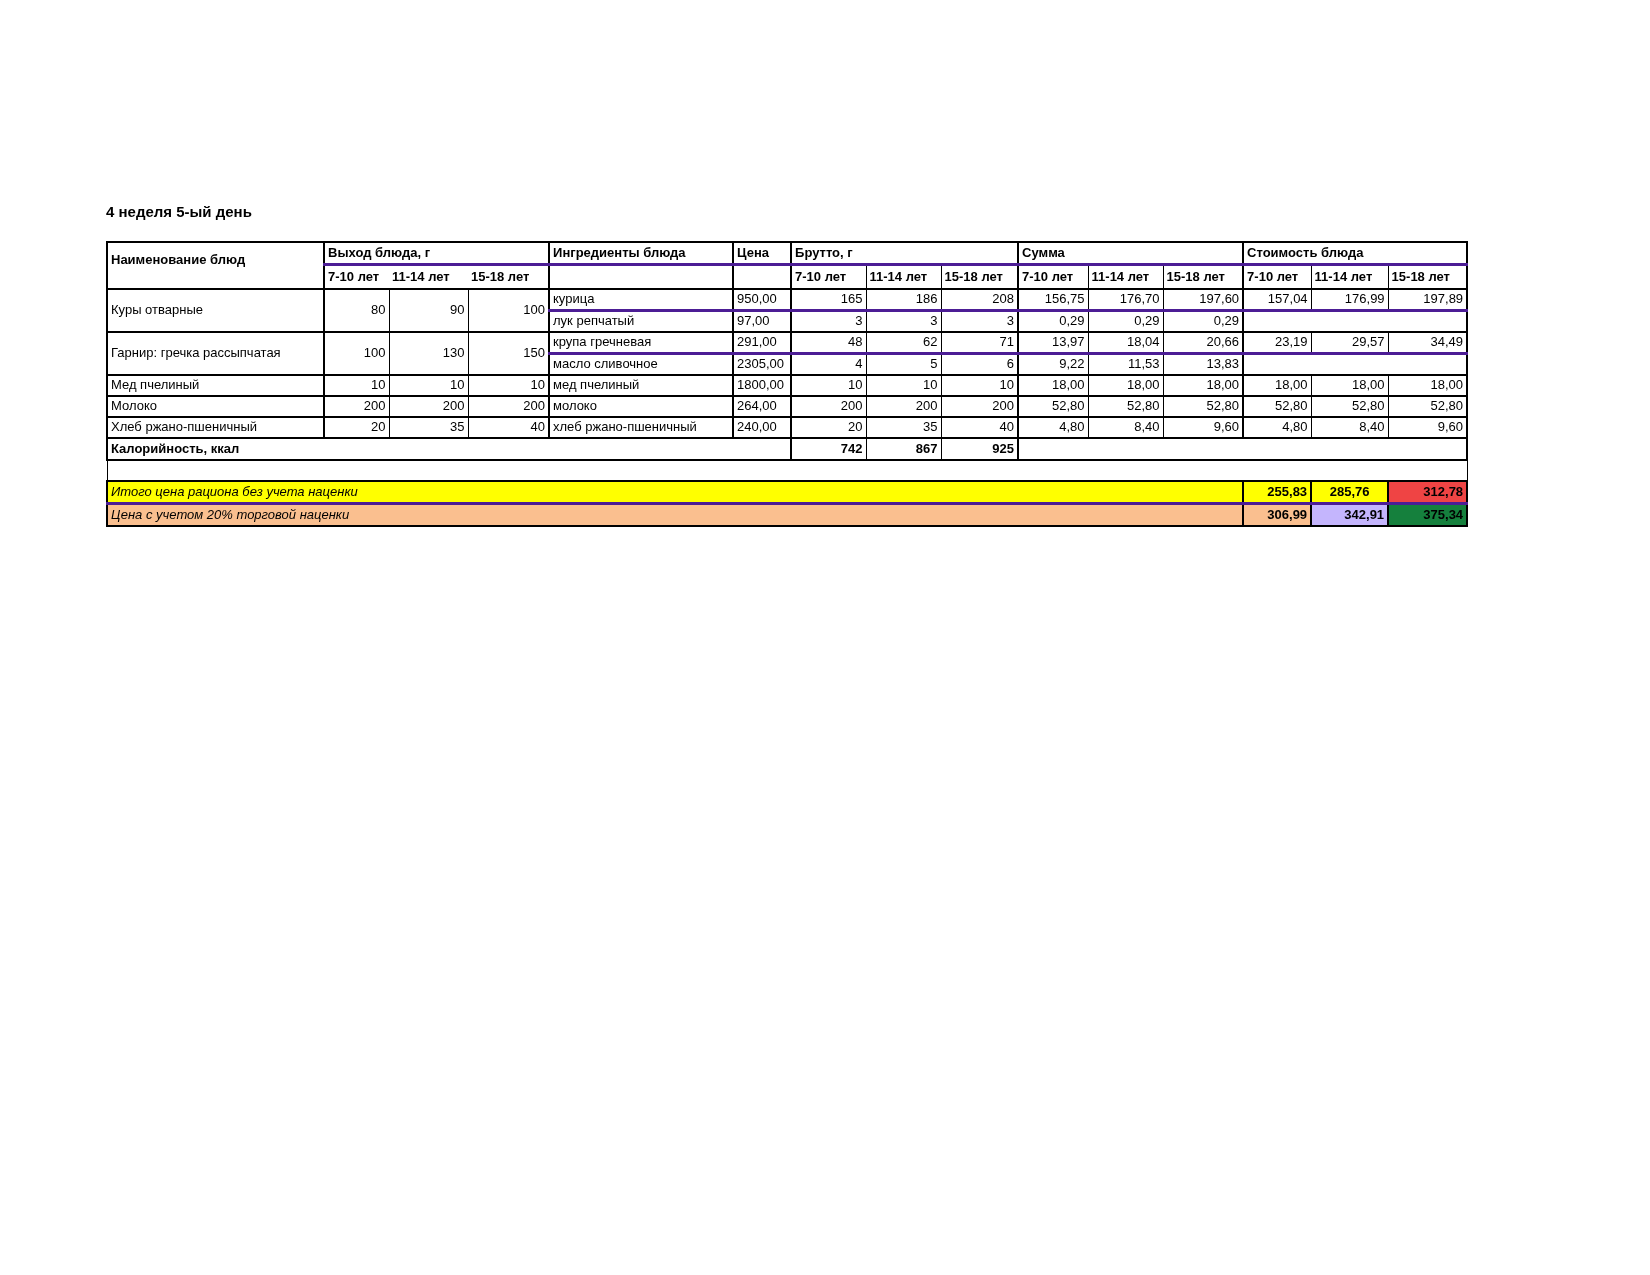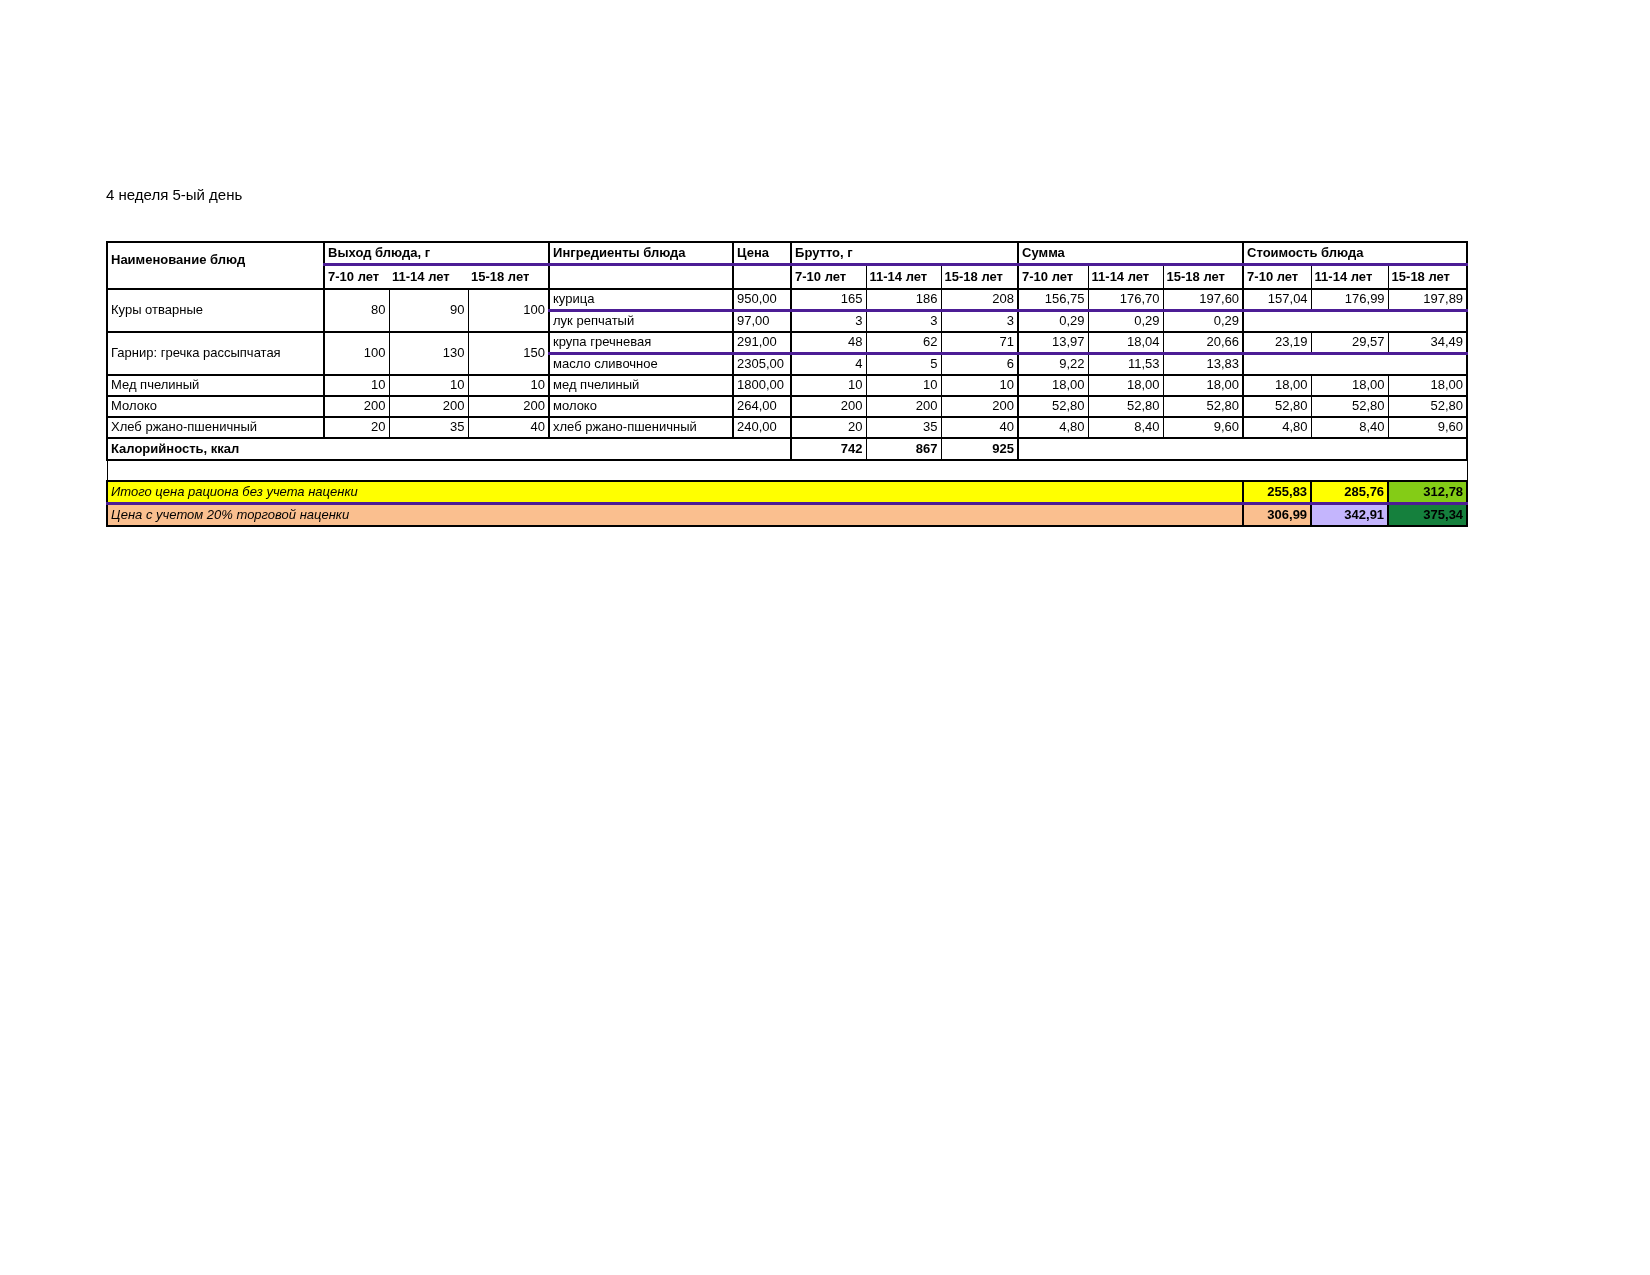--- a/index.html
+++ b/index.html
@@ -1,18 +1,18 @@
 <!DOCTYPE html>
 <html><head>
 <meta charset="utf-8">
 <style>
   html,body{margin:0;padding:0;background:#ffffff;}
   body{width:1650px;height:1275px;position:relative;font-family:"Liberation Sans",sans-serif;color:#000;}
   .sheet{position:absolute;left:0;top:0;width:1650px;height:1275px;background:#fff;}
-  .title{position:absolute;left:106px;top:186px;font-size:15px;font-weight:normal;white-space:nowrap;}
+  .title{position:absolute;left:106px;top:203px;font-size:15px;font-weight:bold;white-space:nowrap;}
   table.menu{position:absolute;left:106px;top:241px;width:1360px;border-collapse:collapse;table-layout:fixed;font-size:13px;}
   table.menu td{padding:0 3px;height:19px;white-space:nowrap;overflow:hidden;vertical-align:middle;line-height:1.1;}
   
   .bl1{border-left:1px solid #000;} .bl2{border-left:2px solid #000;}
   .br2{border-right:2px solid #000;}
   .bb1{border-bottom:3px solid #4c1d95;} .bb2{border-bottom:2px solid #000;}
   .bt2{border-top:2px solid #000;}
   
   .hdr{font-weight:bold;text-align:left;}
   .lft{text-align:left;} .ctr{text-align:right;} .num{text-align:right;}
@@ -197,22 +197,22 @@
         <td class="bl2 bb2 br2" colspan="6"></td>
       </tr>
 
       <tr>
         <td class="gaprow" colspan="15"></td>
       </tr>
 
       <tr class="sumrow">
         <td class="sumlab bl2 bt2 bb1" colspan="12" style="background-color: rgb(255, 255, 0);">Итого цена рациона без учета наценки</td>
         <td class="num bold bl2 bt2 bb1" style="background-color: rgb(255, 255, 0);">255,83</td>
-        <td class="num bold bl2 bt2 bb1" style="background-color: rgb(255, 255, 0);">285,76</td>
-        <td class="num bold bl2 bt2 bb1 br2" style="background-color: #84cc16;">312,78</td>
+        <td class="num bold bl2 bt2 bb1" style="background-color: rgb(255, 255, 0); text-align: center;">285,76</td>
+        <td class="num bold bl2 bt2 bb1 br2" style="background-color: #ef4444;">312,78</td>
       </tr>
 
       <tr class="sumrow">
         <td class="sumlab bl2 bb2" colspan="12" style="background-color: rgb(250, 191, 143);">Цена с учетом 20% торговой наценки</td>
         <td class="num bold bl2 bb2" style="background-color: rgb(250, 191, 143);">306,99</td>
         <td class="num bold bl2 bb2" style="background-color: #c4b5fd;">342,91</td>
         <td class="num bold bl2 bb2 br2" style="background-color: #15803d;">375,34</td>
       </tr>
     </tbody>
   </table>

